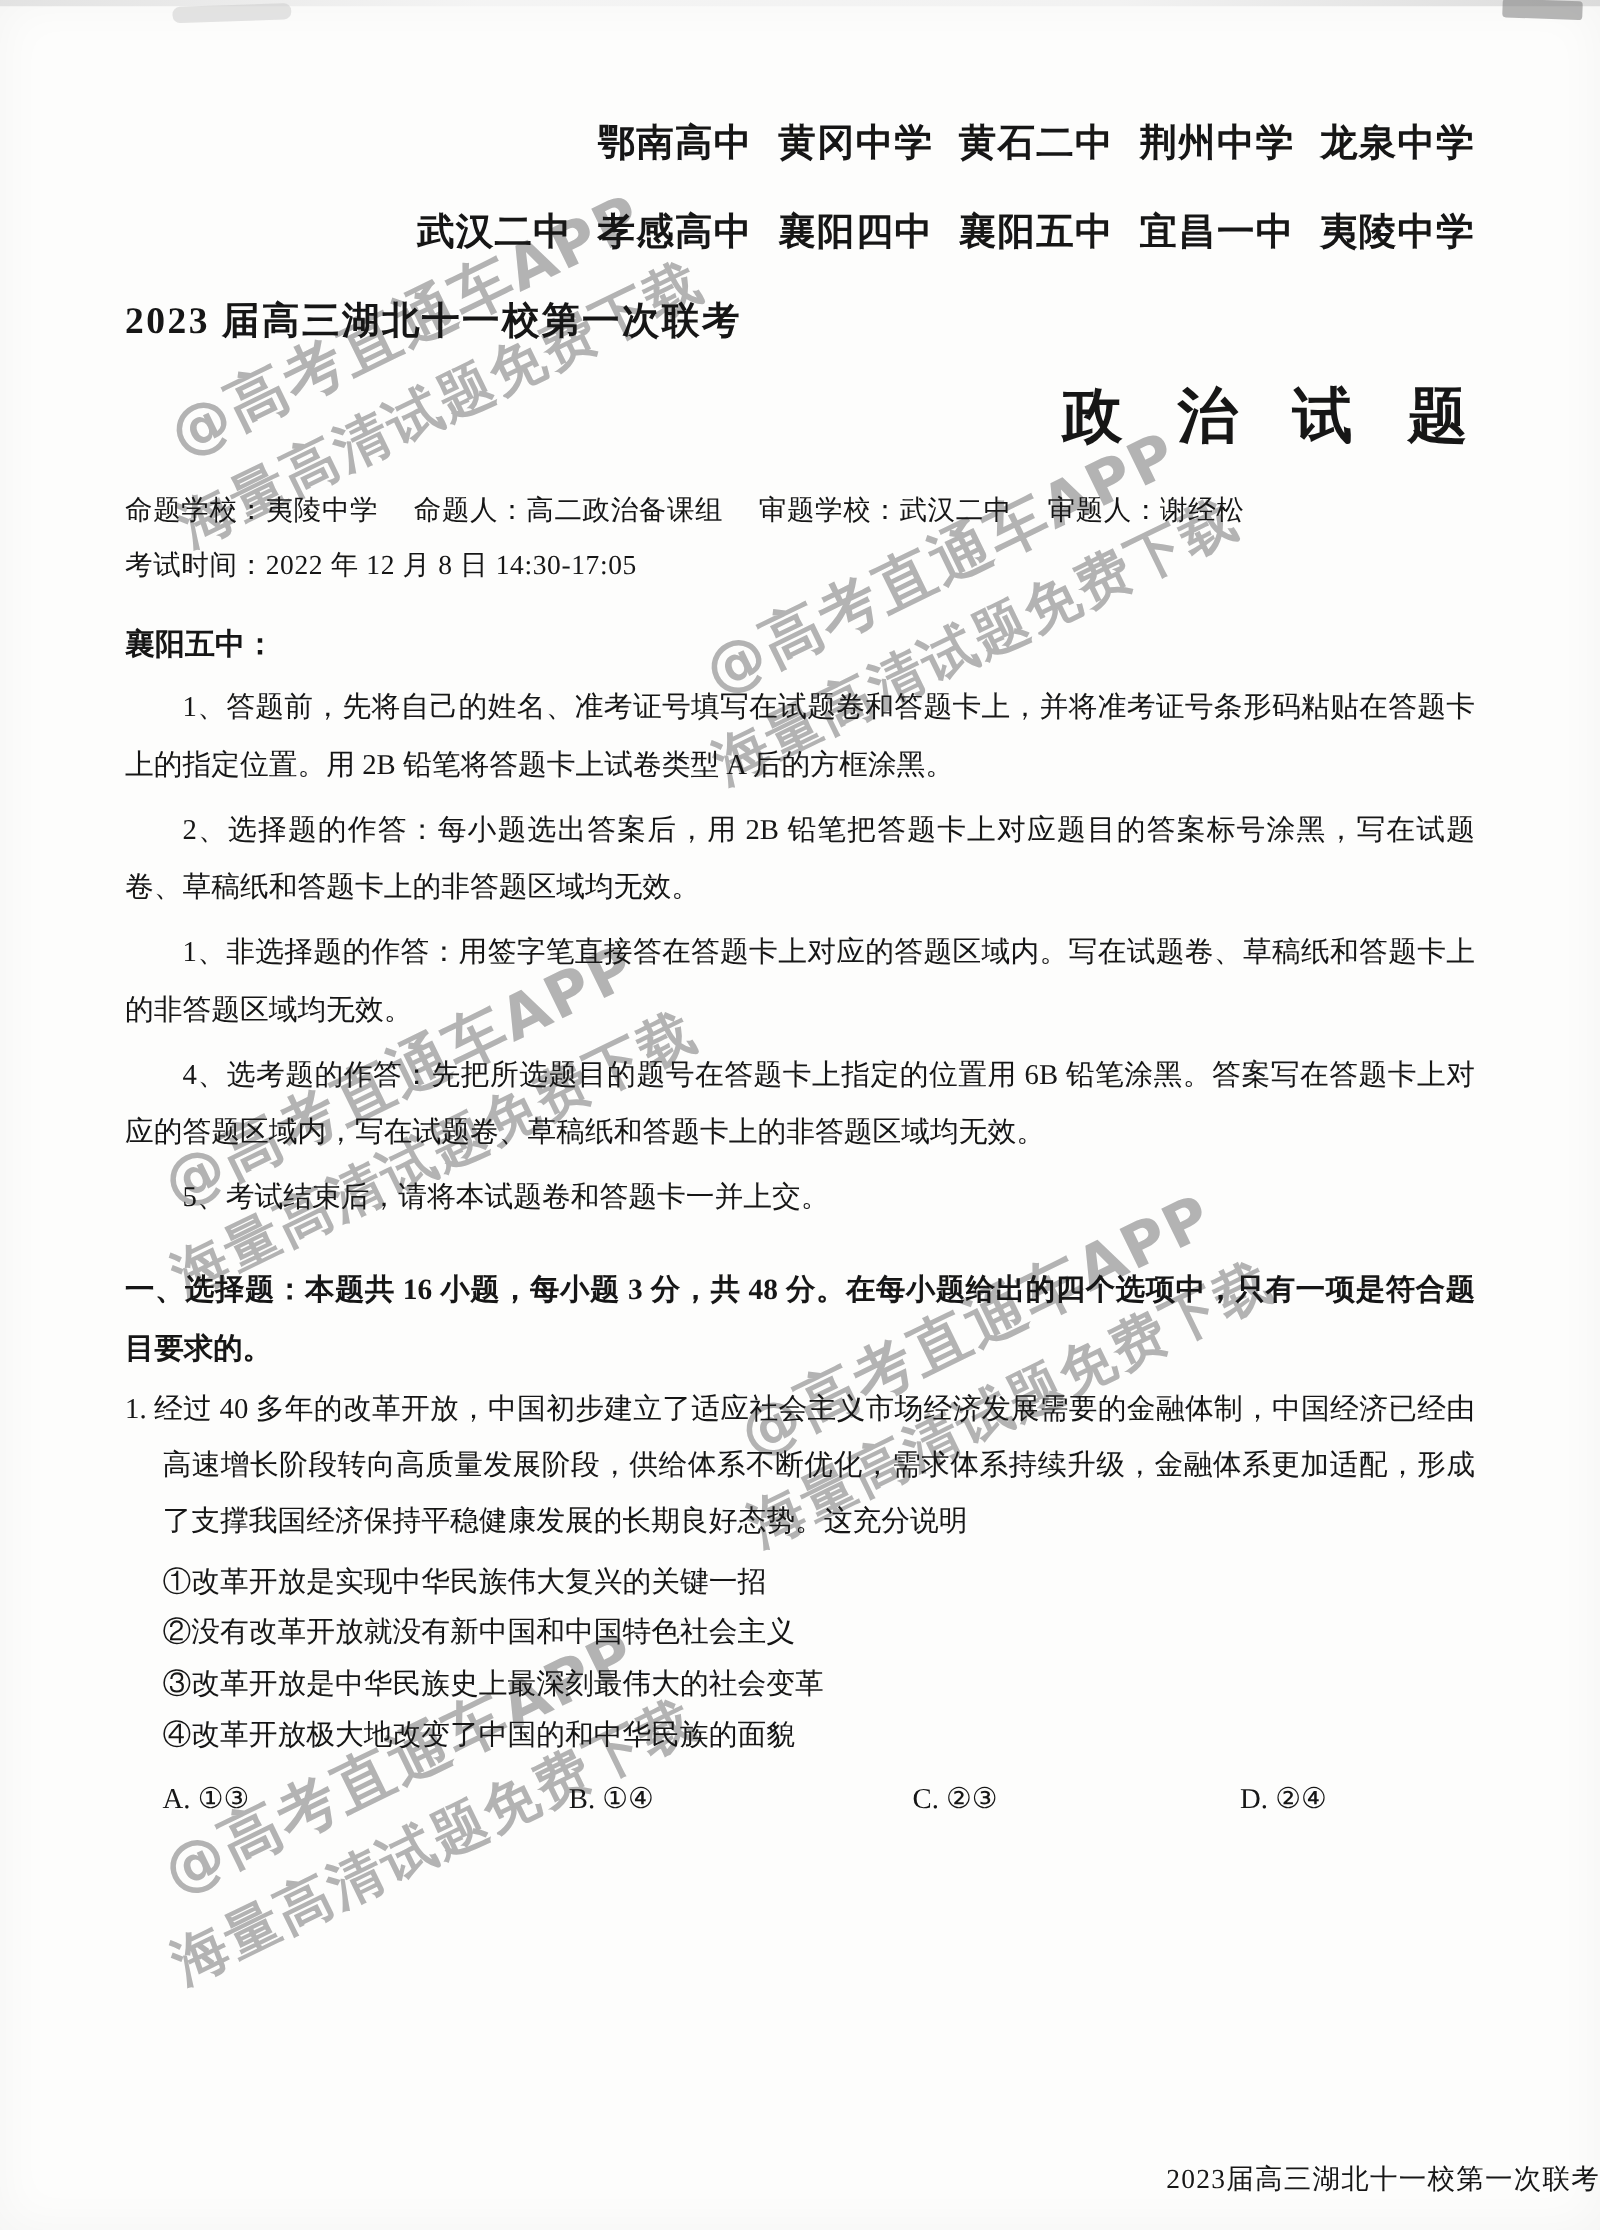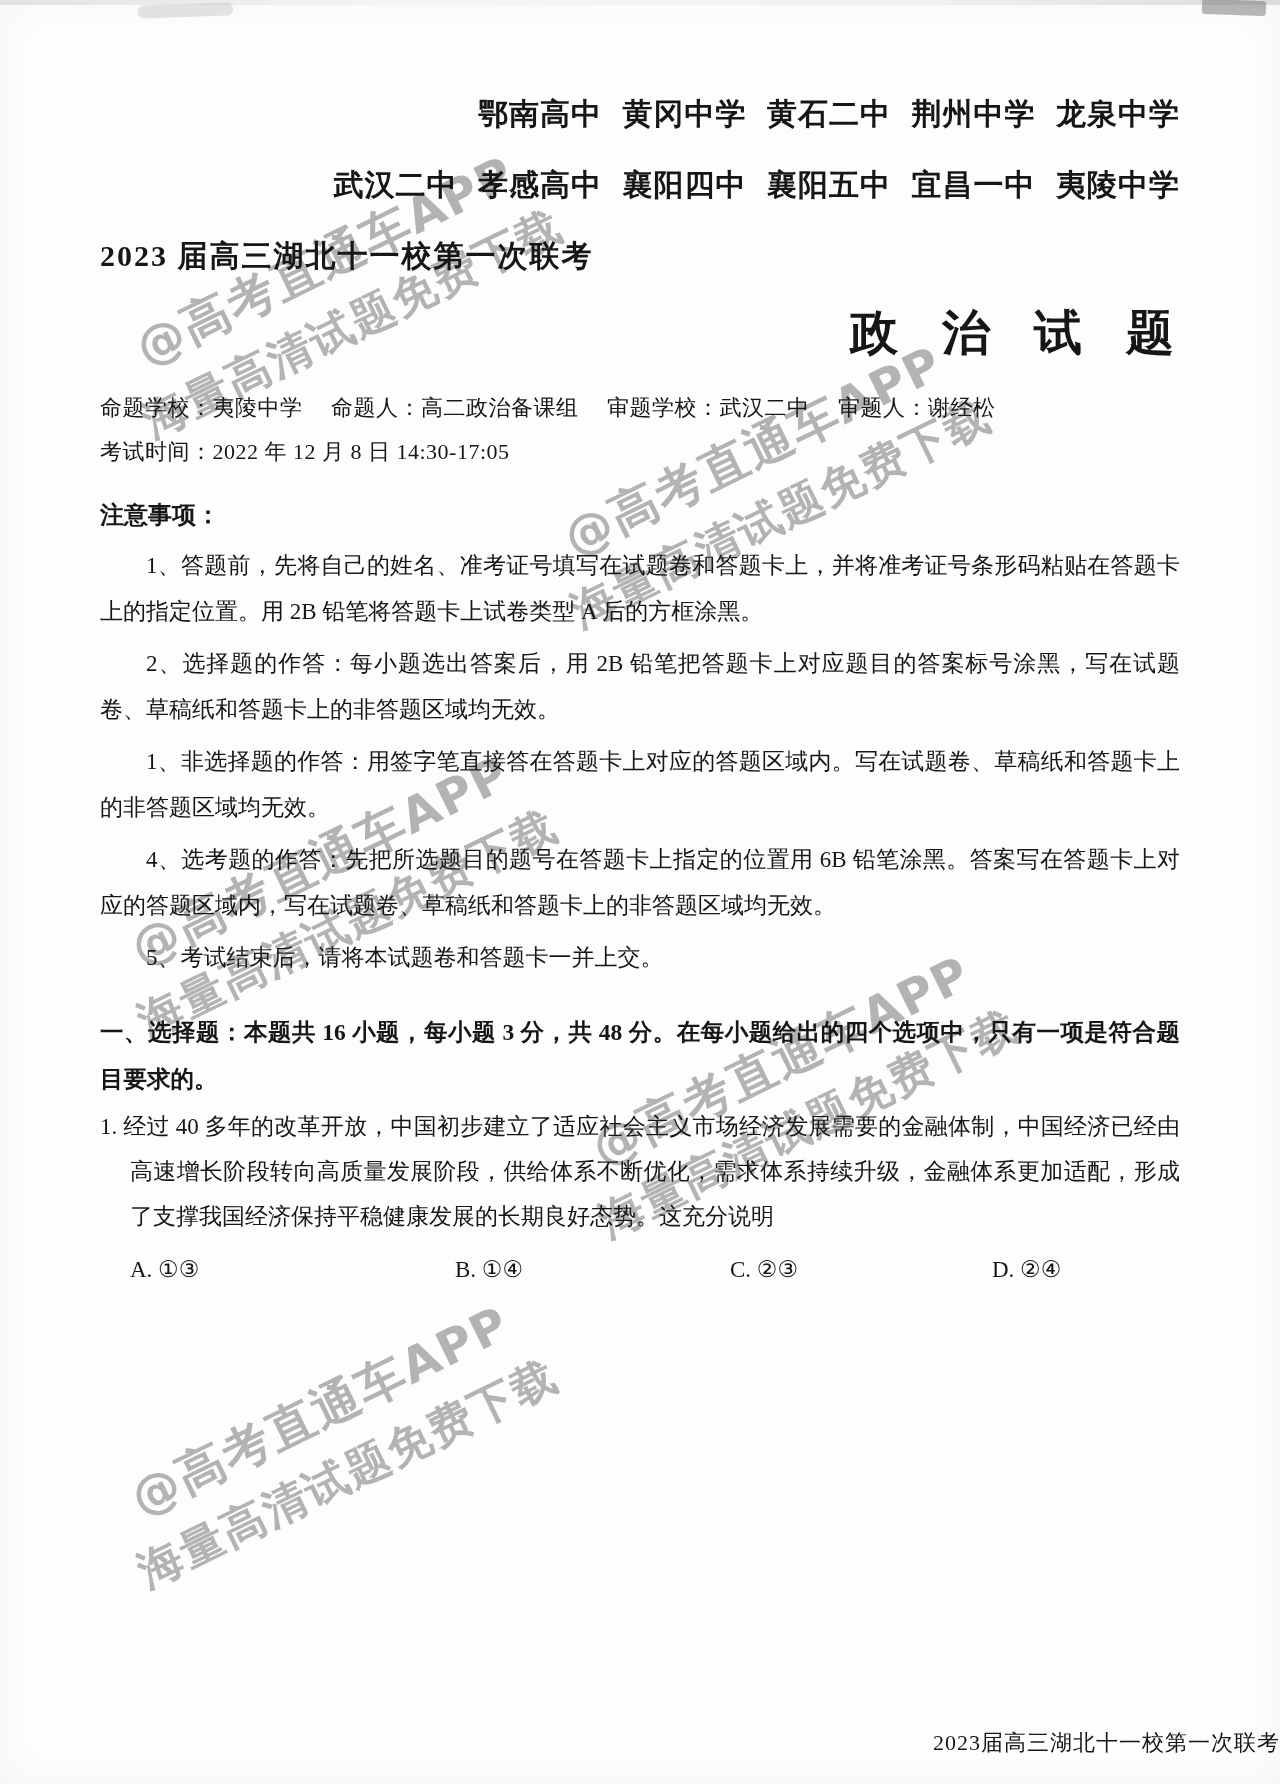--- a/index.html
+++ b/index.html
@@ -96,31 +96,37 @@
 
   <div class="content">
 
     <div class="schools">鄂南高中 黄冈中学 黄石二中 荆州中学 龙泉中学</div>
     <div class="schools">武汉二中 孝感高中 襄阳四中 襄阳五中 宜昌一中 夷陵中学</div>
     <div class="exam-name">2023 届高三湖北十一校第一次联考</div>
     <div class="subject-title">政 治 试 题</div>
     <div class="meta">命题学校：夷陵中学　 命题人：高二政治备课组　 审题学校：武汉二中　 审题人：谢经松</div>
     <div class="meta time">考试时间：2022 年 12 月 8 日 14:30-17:05</div>
 
-    <div class="notice-heading">注意事项：</div>
+    <div class="notice-heading">襄阳五中：</div>
     <p class="para">1、答题前，先将自己的姓名、准考证号填写在试题卷和答题卡上，并将准考证号条形码粘贴在答题卡上的指定位置。用 2B 铅笔将答题卡上试卷类型 A 后的方框涂黑。</p>
     <p class="para">2、选择题的作答：每小题选出答案后，用 2B 铅笔把答题卡上对应题目的答案标号涂黑，写在试题卷、草稿纸和答题卡上的非答题区域均无效。</p>
     <p class="para">1、非选择题的作答：用签字笔直接答在答题卡上对应的答题区域内。写在试题卷、草稿纸和答题卡上的非答题区域均无效。</p>
     <p class="para">4、选考题的作答：先把所选题目的题号在答题卡上指定的位置用 6B 铅笔涂黑。答案写在答题卡上对应的答题区域内，写在试题卷、草稿纸和答题卡上的非答题区域均无效。</p>
     <p class="para">5、考试结束后，请将本试题卷和答题卡一并上交。</p>
 
     <div class="section-heading">一、选择题：本题共 16 小题，每小题 3 分，共 48 分。在每小题给出的四个选项中，只有一项是符合题目要求的。</div>
 
     <div class="question">
       <p class="stem">1. 经过 40 多年的改革开放，中国初步建立了适应社会主义市场经济发展需要的金融体制，中国经济已经由高速增长阶段转向高质量发展阶段，供给体系不断优化，需求体系持续升级，金融体系更加适配，形成了支撑我国经济保持平稳健康发展的长期良好态势。这充分说明</p>
+      <div class="statements">
+        <div class="statement">①改革开放是实现中华民族伟大复兴的关键一招</div>
+        <div class="statement">②没有改革开放就没有新中国和中国特色社会主义</div>
+        <div class="statement">③改革开放是中华民族史上最深刻最伟大的社会变革</div>
+        <div class="statement">④改革开放极大地改变了中国的和中华民族的面貌</div>
+      </div>
       <div class="choices">
         <span class="choice">A. ①③</span>
         <span class="choice">B. ①④</span>
         <span class="choice">C. ②③</span>
         <span class="choice">D. ②④</span>
       </div>
     </div>
 
   </div>
 

